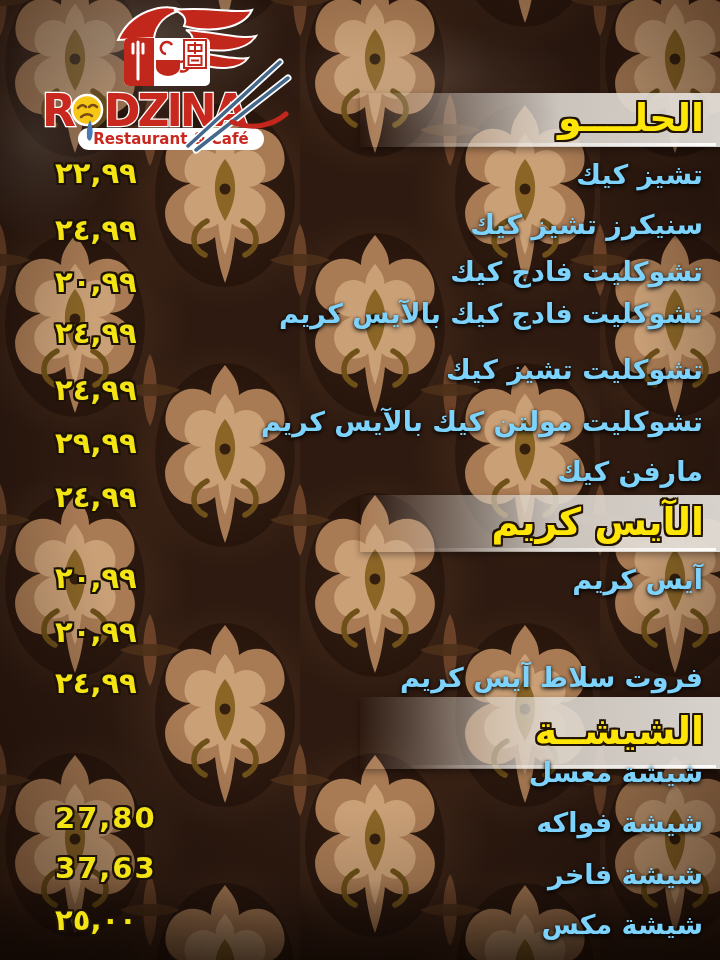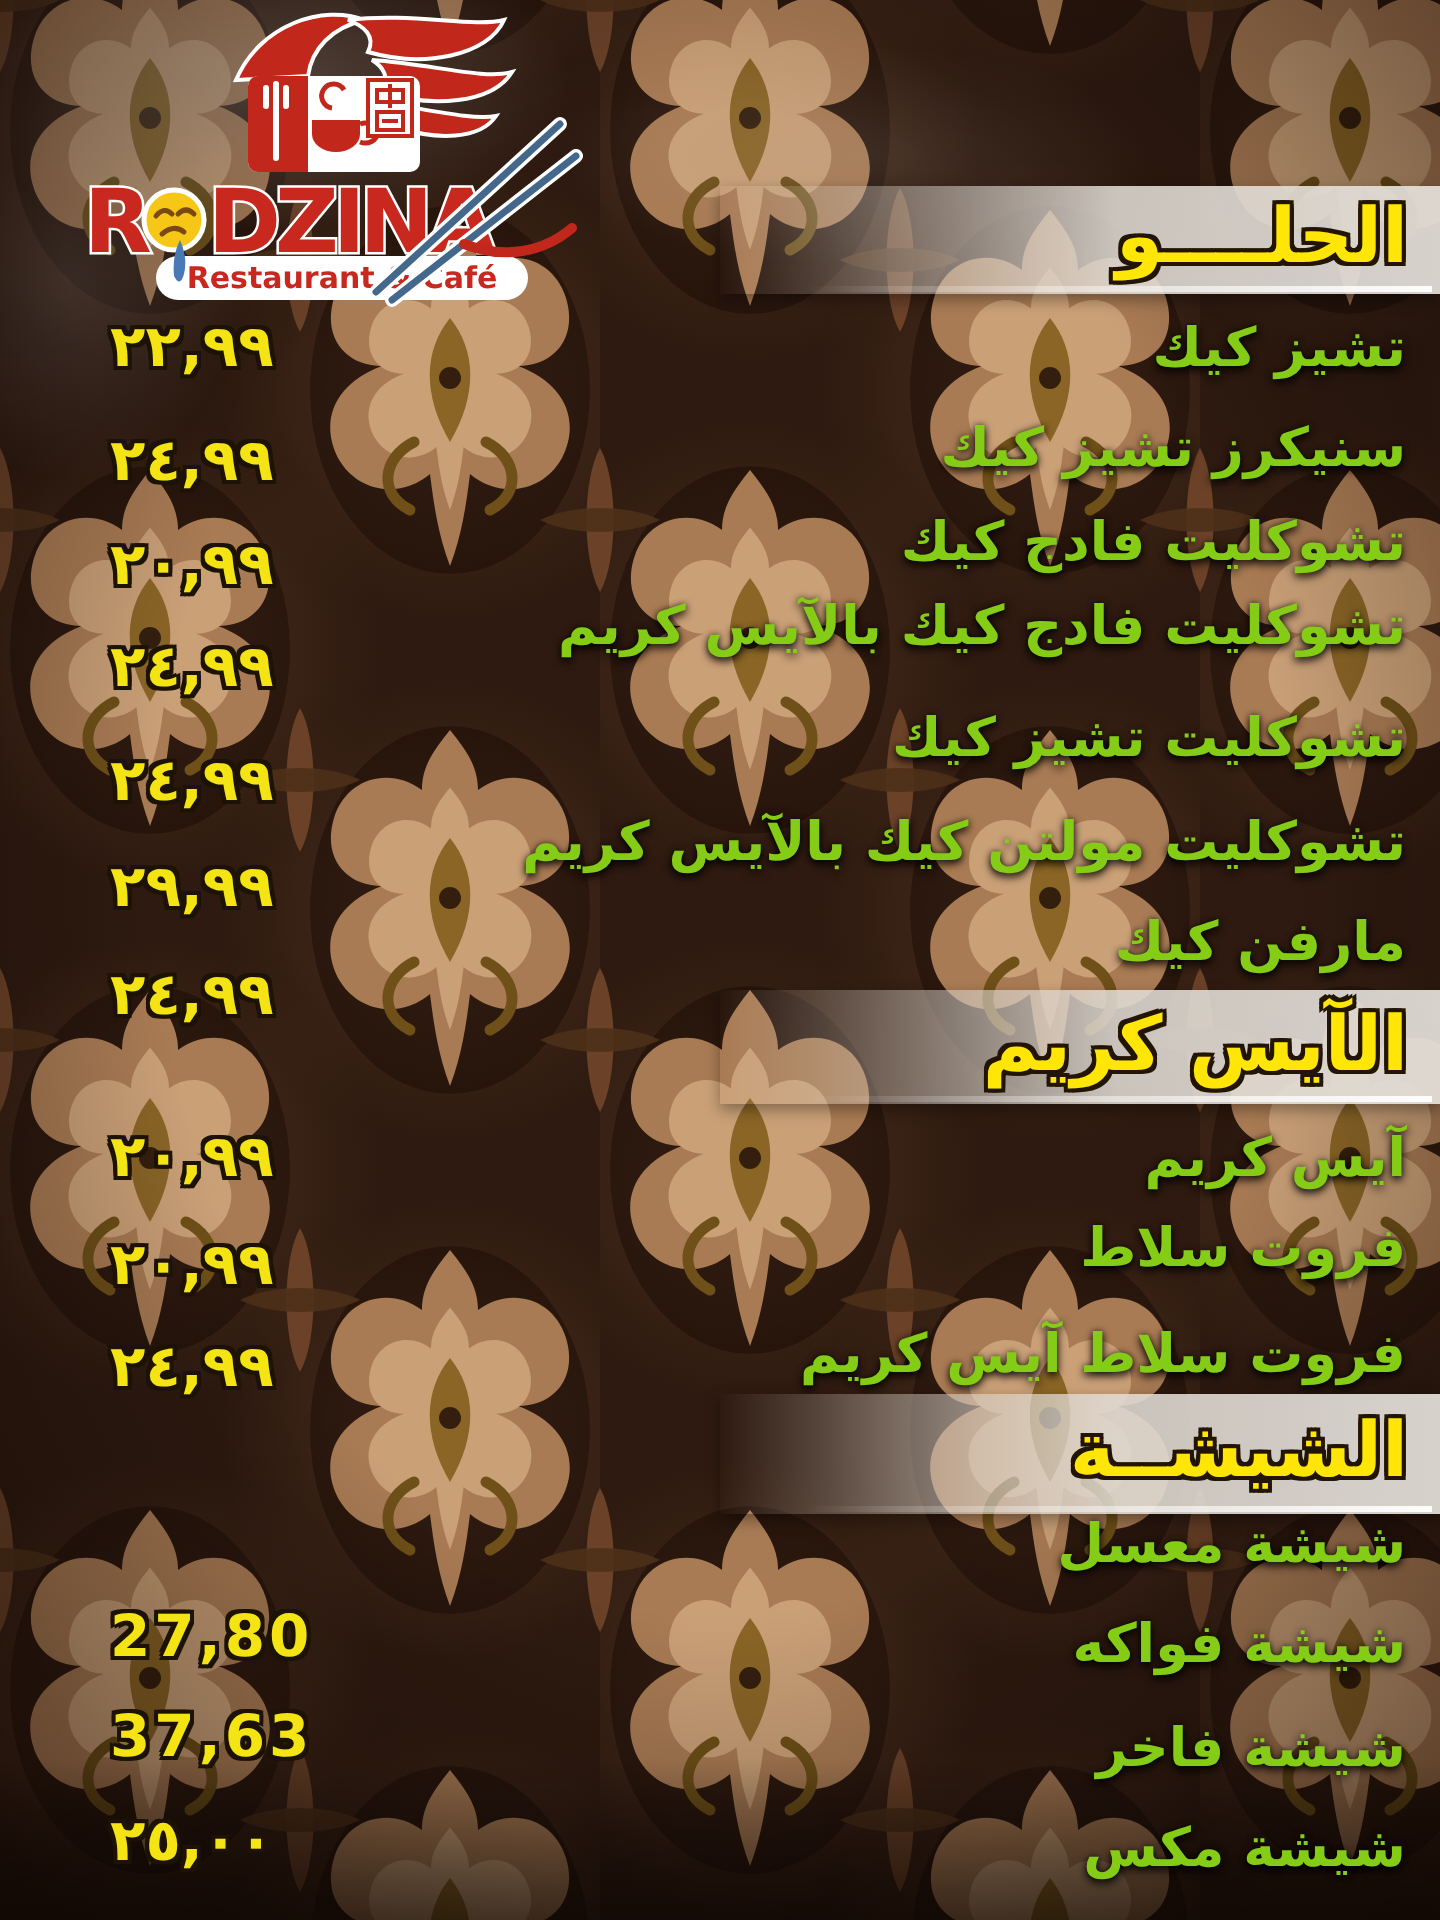--- a/index.html
+++ b/index.html
@@ -31,21 +31,21 @@
     direction:rtl;white-space:nowrap;
     font-size:38px;font-weight:bold;color:#ffe606;letter-spacing:0.5px;
     text-shadow:-2px -2px 0 var(--o),0 -2px 0 var(--o),2px -2px 0 var(--o),
                 -2px 0 0 var(--o),2px 0 0 var(--o),
                 -2px 2px 0 var(--o),0 2px 0 var(--o),2px 2px 0 var(--o);
   }
 
   
   .item{
     position:absolute;right:17px;direction:rtl;white-space:nowrap;text-align:right;
-    font-size:27px;font-weight:bold;color:#84cc16;line-height:36px;
+    font-size:27px;font-weight:bold;color:#7dd3fc;line-height:36px;
     text-shadow:0 2px 4px rgba(0,0,0,0.85),0 0 3px rgba(0,0,0,0.55);
   }
   .price{
     --o:#1c1206;
     position:absolute;left:55px;width:150px;text-align:left;direction:rtl;
     font-size:29px;font-weight:bold;color:#f4e414;line-height:38px;letter-spacing:2px;
     text-shadow:-2px -2px 0 var(--o),0 -2px 0 var(--o),2px -2px 0 var(--o),
                 -2px 0 0 var(--o),2px 0 0 var(--o),
                 -2px 2px 0 var(--o),0 2px 0 var(--o),2px 2px 0 var(--o);
   }
@@ -206,26 +206,25 @@
     <div class="item" style="top:404px">تشوكليت مولتن كيك بالآيس كريم</div>
     <div class="price" style="top:424px">٢٩,٩٩</div>
     <div class="item" style="top:454px">مارفن كيك</div>
     <div class="price" style="top:478px">٢٤,٩٩</div>
 
     <div class="band" style="top:495px;height:57px;width:360px;">
       <span class="htitle">الآيس كريم</span>
     </div>
     <div class="item" style="top:562px">آيس كريم</div>
     <div class="price" style="top:559px">٢٠,٩٩</div>
-    <div class="item" style="top:607px">فروت سلاط</div>
     <div class="price" style="top:613px">٢٠,٩٩</div>
     <div class="item" style="top:660px">فروت سلاط آيس كريم</div>
     <div class="price" style="top:664px">٢٤,٩٩</div>
 
-    <div class="band" style="top:697px;height:60px;width:360px;">
+    <div class="band" style="top:697px;height:72px;width:360px;">
       <span class="htitle">الشيشــة</span>
     </div>
     <div class="item" style="top:755px">شيشة معسل</div>
     <div class="item" style="top:805px">شيشة فواكه</div>
     <div class="price" style="top:799px">27,80</div>
     <div class="item" style="top:857px">شيشة فاخر</div>
     <div class="price" style="top:849px">37,63</div>
     <div class="item" style="top:907px">شيشة مكس</div>
     <div class="price" style="top:901px">٢٥,٠٠</div>
 

